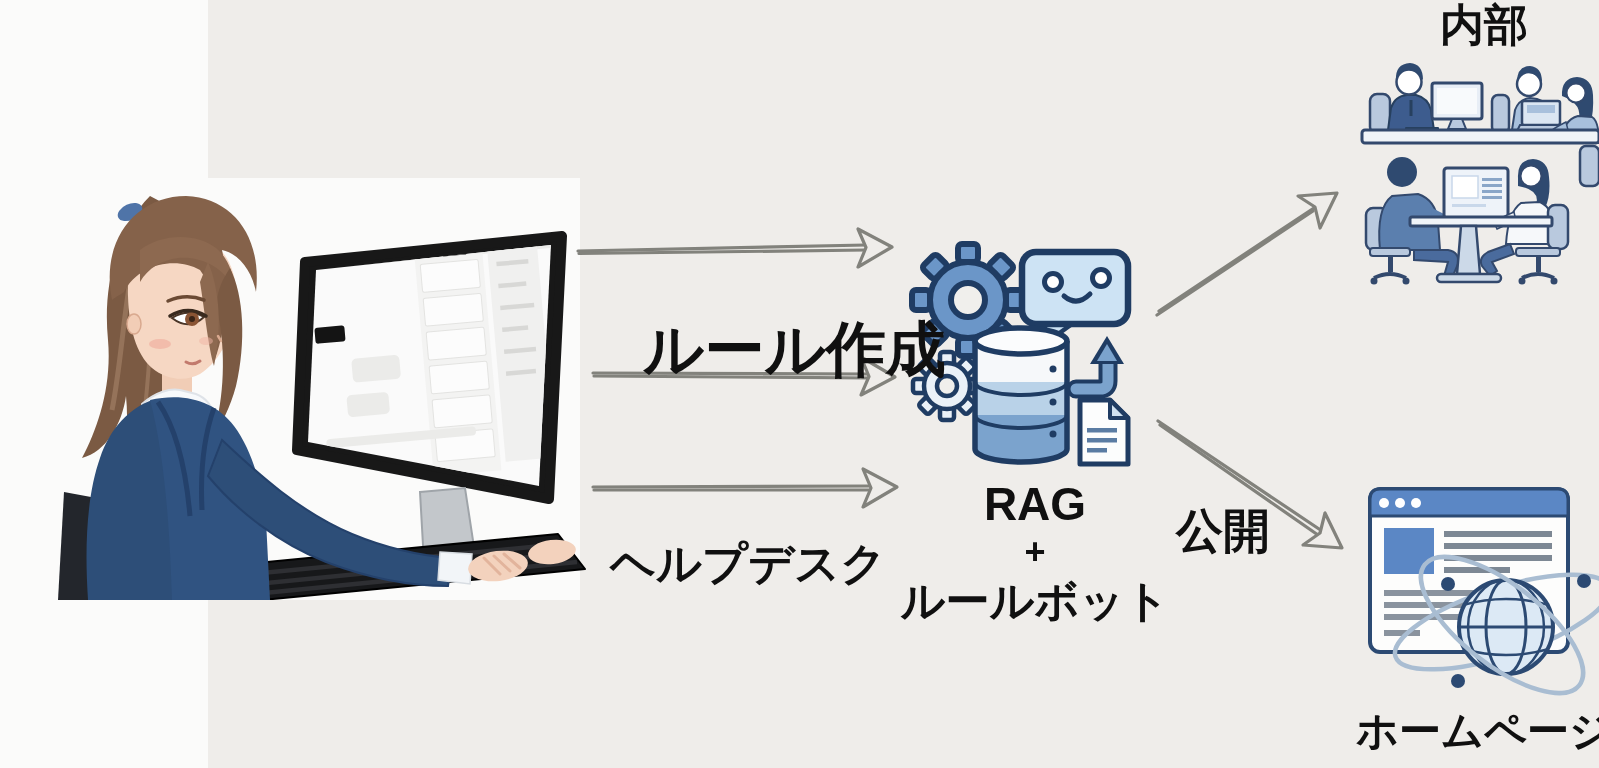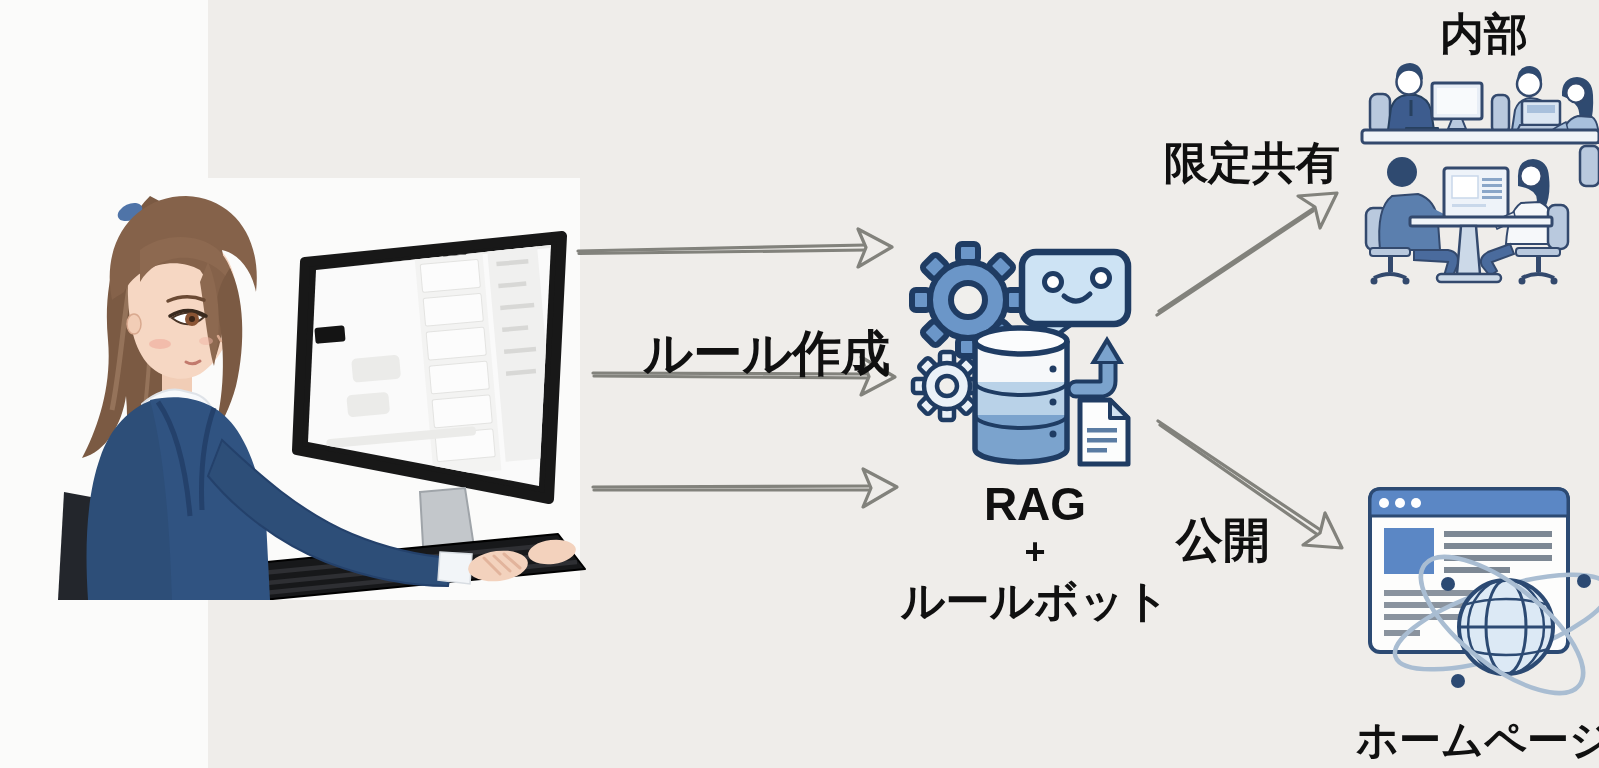--- a/index.html
+++ b/index.html
@@ -7,23 +7,23 @@
           font-family:"Liberation Sans","DejaVu Sans",sans-serif;}
   .panel{position:absolute;background:#fbfbfa;}
   #left-col{left:0;top:0;width:208px;height:768px;}
   #photo-panel{left:28px;top:178px;width:552px;height:422px;}
   svg{position:absolute;display:block;}
   #scene{left:0;top:140px;}
   #arrows{left:0;top:0;}
   #cluster{left:890px;top:225px;}
   #office{left:1325px;top:45px;}
   #web{left:1340px;top:470px;}
-  .label{position:absolute;font-weight:700;color:#101010;white-space:nowrap;line-height:1;z-index:5;margin-top:9px;}
+  .label{position:absolute;font-weight:700;color:#101010;white-space:nowrap;line-height:1;z-index:5;}
   #lbl-ai{left:676px;top:151px;font-size:46px;}
-  #lbl-rule{left:643px;top:320px;font-size:49px;}
+  #lbl-rule{left:643px;top:320px;font-size:60px;}
   #lbl-help{left:610px;top:541px;font-size:45px;}
   #lbl-limited{left:1164px;top:132px;font-size:44px;}
   #lbl-internal{left:1440px;top:3px;font-size:44px;}
   #lbl-public{left:1176px;top:507px;font-size:47px;}
   #lbl-homepage{left:1356px;top:710px;font-size:42px;}
   #center-caption{position:absolute;left:880px;top:481px;width:310px;text-align:center;z-index:5;}
   #center-caption .cap1{font-size:46px;font-weight:700;color:#101010;line-height:1;text-align:center;}
   #center-caption .cap2{font-size:36px;font-weight:700;color:#101010;line-height:1;margin-top:7px;}
   #center-caption .cap3{font-size:44px;font-weight:700;color:#101010;line-height:1;margin-top:9px;}
   .ashaft{stroke:#82827c;stroke-width:3.2;fill:none;stroke-linecap:round;}
@@ -297,21 +297,21 @@
       <path d="M1463,605 Q1506,593 1549,605" stroke="#2c4a73" stroke-width="2.5" fill="none"></path>
       <path d="M1463,649 Q1506,661 1549,649" stroke="#2c4a73" stroke-width="2.5" fill="none"></path>
       <ellipse cx="1502" cy="625" rx="98" ry="40" transform="rotate(38 1502 625)" stroke="#a9bdd2" stroke-width="4.5" fill="none"></ellipse>
       <circle cx="1448" cy="584" r="7" fill="#2c4a73"></circle>
       <circle cx="1584" cy="581" r="7" fill="#2c4a73"></circle>
       <circle cx="1458" cy="681" r="7" fill="#2c4a73"></circle>
     </g>
   </svg>
 
   <div class="label" id="lbl-rule">ルール作成</div>
-  <div class="label" id="lbl-limited">限定共有</div>
+  <div class="label" id="lbl-help">ヘルプデスク</div>
   <div class="label" id="lbl-internal">内部</div>
   <div class="label" id="lbl-public">公開</div>
   <div class="label" id="lbl-homepage">ホームページ</div>
 
   <div id="center-caption">
     <div class="cap1">RAG</div>
     <div class="cap2">+</div>
     <div class="cap3">ルールボット</div>
   </div>
 

